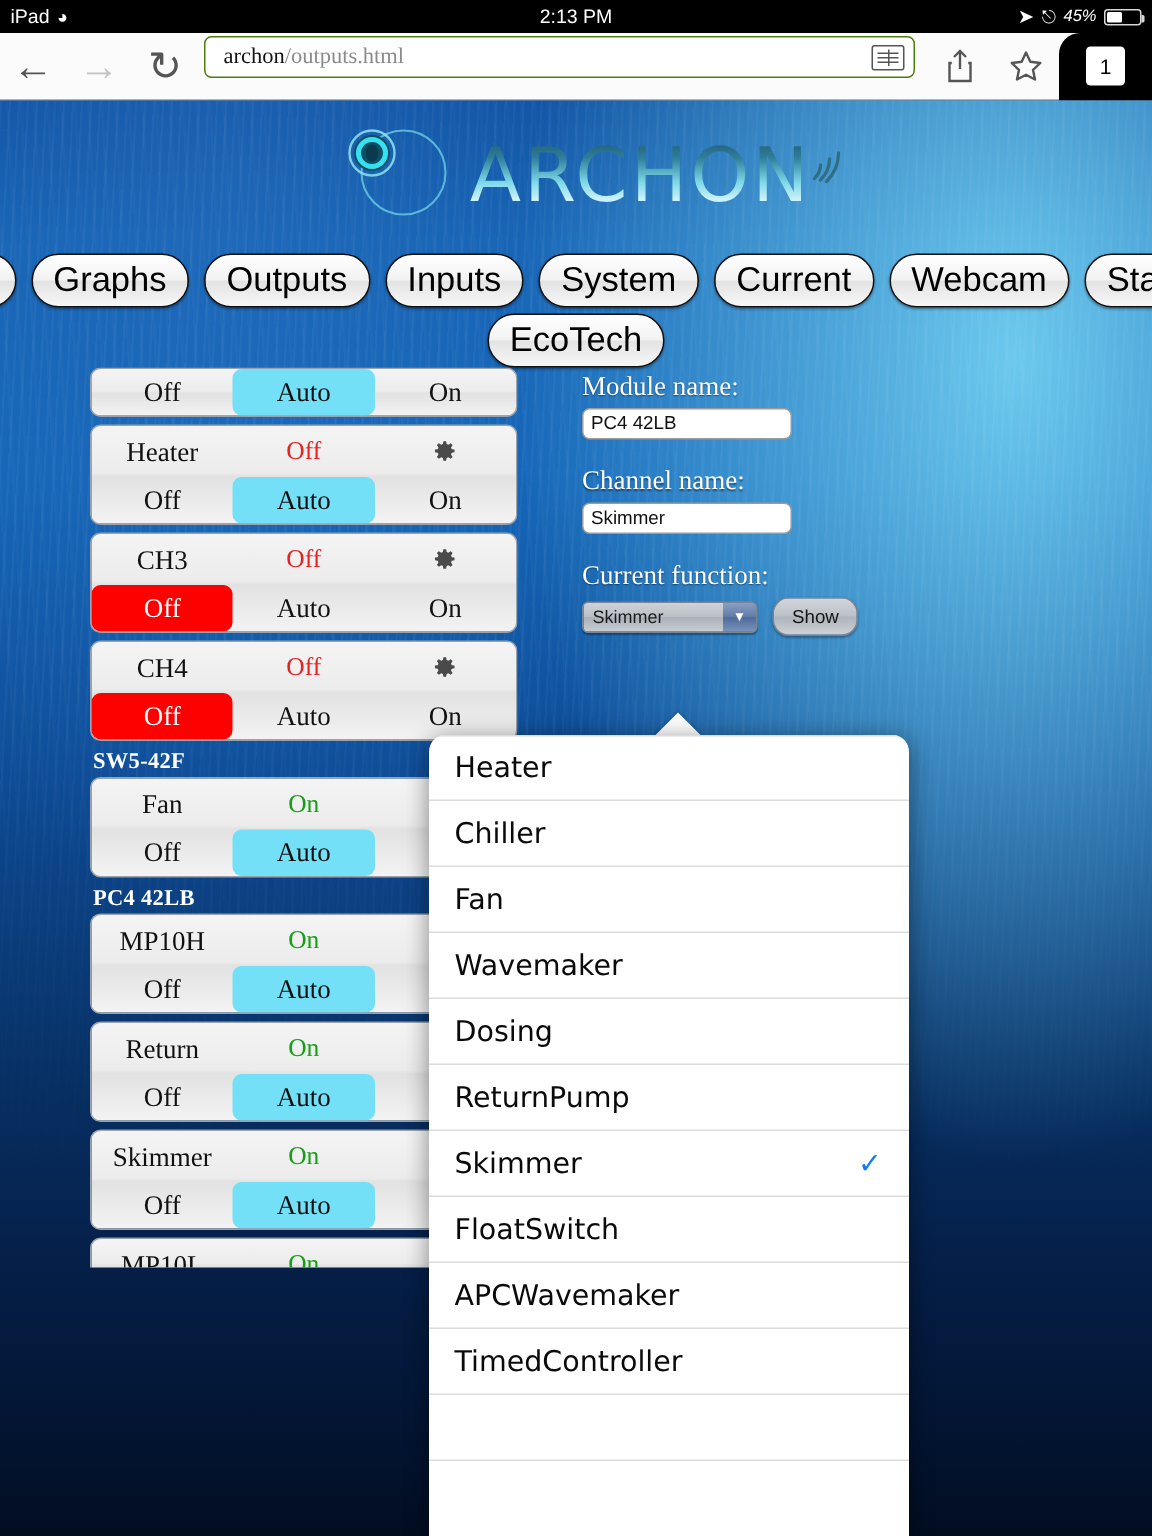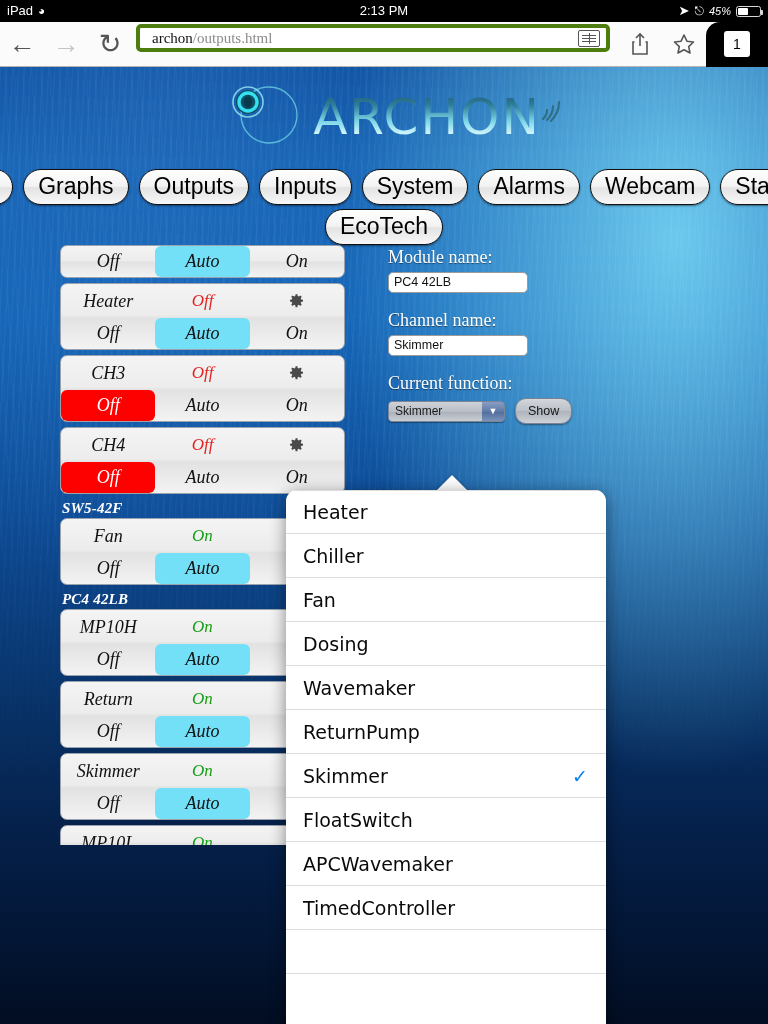--- a/index.html
+++ b/index.html
@@ -41,21 +41,21 @@
     display: flex; align-items: center;
     border-top-right-radius: 0;
   }
   #browser-bar .navbtn {
     width: 44px; text-align: center; color: #555; font-size: 27px; line-height: 1;
     user-select:none;
   }
   #browser-bar .navbtn.disabled { color: #c4c4c4; }
   #url-field {
     flex: 1; height: 28px; margin: 0 8px 12px 4px;
-    background: #fff; border: 4px solid #4d7c0f; border-radius: 5px;
+    background: #fff; border: 1px solid #4d7c0f; border-radius: 5px;
     display: flex; align-items: center; padding: 0 6px 0 12px;
     font-size: 14px; color: #111;
   }
   #url-field .host { color: #111; }
   #url-field .path { color: #8b8b8b; }
   #url-text { flex: 1; font-family: "Liberation Serif", serif; font-size: 15px; }
   .reader-icon {
     width: 22px; height: 17px; border: 1.6px solid #555; border-radius: 2px;
     position: relative; flex: none;
   }
@@ -127,21 +127,20 @@
     font-family: Liberation Sans, sans-serif;
     font-size: 23px; color: #000; line-height: 1.25;
     box-shadow: 0 1px 2px rgba(0,0,0,.45);
     white-space: nowrap;
   }
 
   
   #outputs-list {
     position: absolute; left: 60px; top: 178px; width: 285px; height: 600px;
     overflow: hidden;
-    font-style: italic;
   }
   .group-header {
     height: 19px; line-height: 19px;
     font-family: "Liberation Serif", serif;
     font-weight: bold; font-size: 15px; color: #fff;
     padding-left: 2px; letter-spacing: .2px;
   }
   .out-card {
     background: linear-gradient(180deg, #f4f4f4 0%, #ececec 48%, #e2e2e2 52%, #f3f3f3 100%);
     border: 1px solid #9aa3ad;
@@ -307,21 +306,21 @@
         </svg>
       </div>
     </div>
 
     <div id="nav-row-1">
         <div class="navpill">Home</div>
         <div class="navpill">Graphs</div>
         <div class="navpill">Outputs</div>
         <div class="navpill">Inputs</div>
         <div class="navpill">System</div>
-        <div class="navpill">Alarms</div>
+        <div class="navpill">Current</div>
         <div class="navpill">Webcam</div>
         <div class="navpill">Standbys</div>
       </div>
     <div id="nav-row-2">
         <div class="navpill">EcoTech</div>
       </div>
 
     <div id="outputs-list">
         <div class="out-card partial">
           <div class="seg">
@@ -487,24 +486,24 @@
         <div class="pop-item">
           <span>Heater</span>
         </div>
         <div class="pop-item">
           <span>Chiller</span>
         </div>
         <div class="pop-item">
           <span>Fan</span>
         </div>
         <div class="pop-item">
+          <span>Wavemaker</span>
+        </div>
+        <div class="pop-item">
           <span>Dosing</span>
-        </div>
-        <div class="pop-item">
-          <span>Wavemaker</span>
         </div>
         <div class="pop-item">
           <span>ReturnPump</span>
         </div>
         <div class="pop-item">
           <span>Skimmer</span>
           <span class="pop-check">✓</span>
         </div>
         <div class="pop-item">
           <span>FloatSwitch</span>

